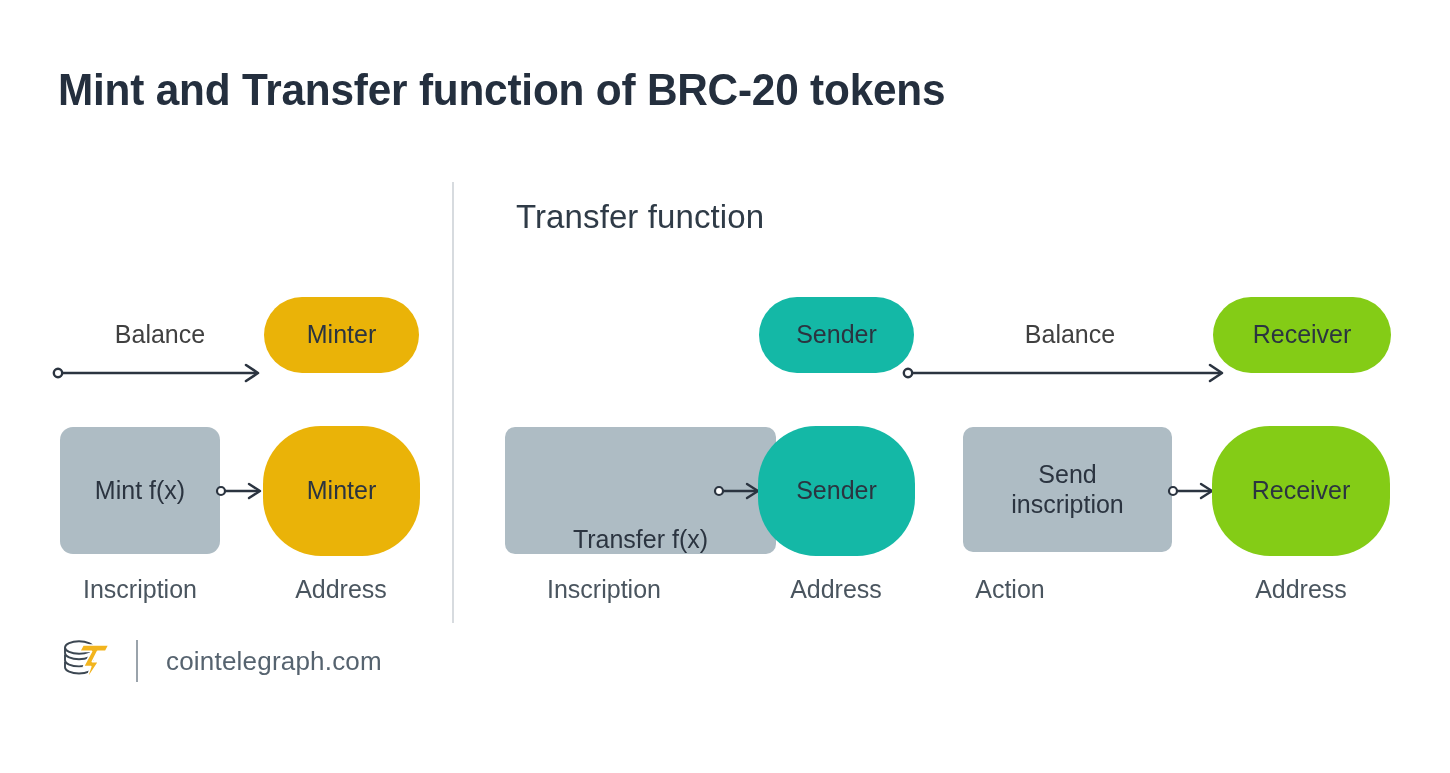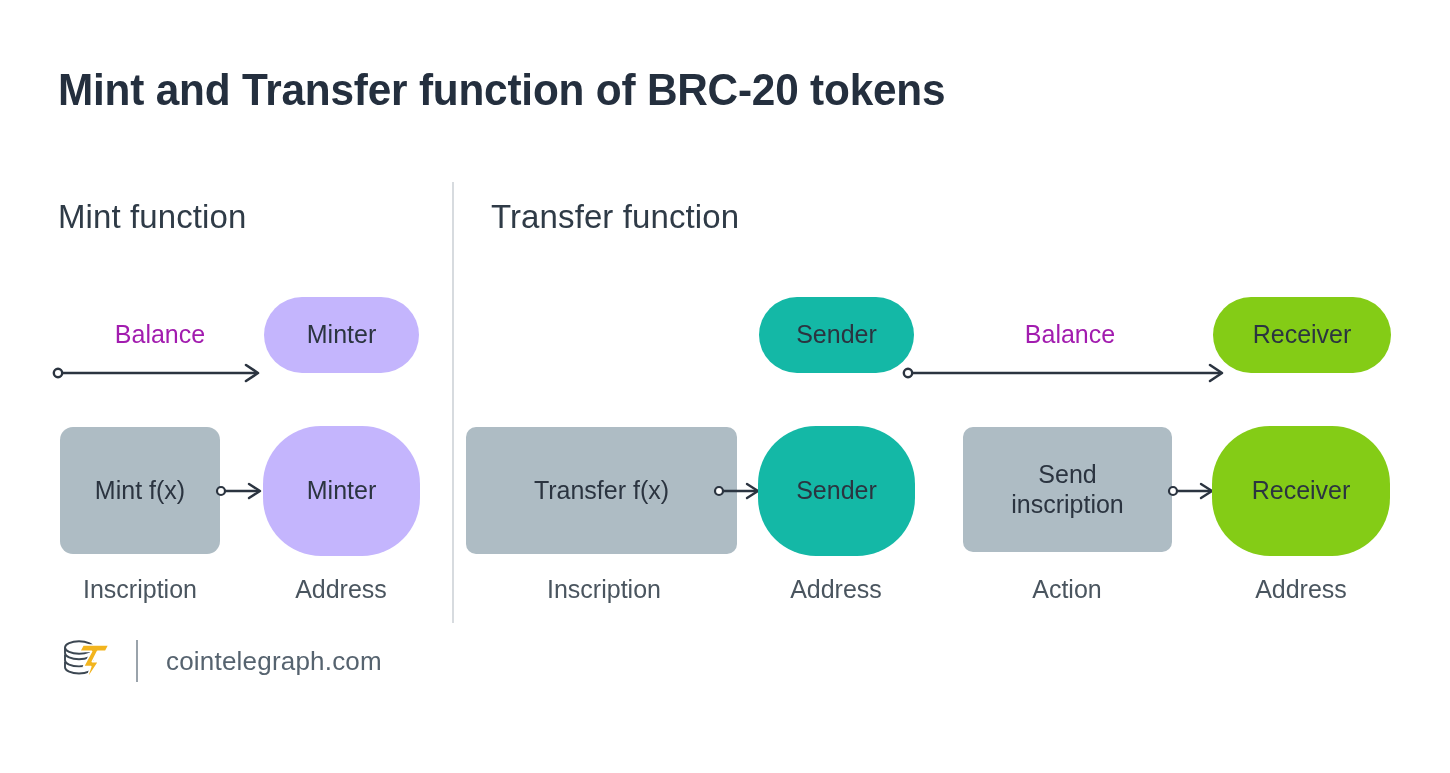--- a/index.html
+++ b/index.html
@@ -42,21 +42,21 @@
   
   .section-heading {
     position: absolute;
     font-size: 33px;
     font-weight: normal;
     color: #2f3b47;
     white-space: nowrap;
     letter-spacing: 0.1px;
   }
   #heading-mint { left: 58px; top: 186px; }
-  #heading-transfer { left: 491px; top: 186px; }
+  #heading-transfer { left: 516px; top: 186px; }
 
   
   .divider {
     position: absolute;
     left: 452px;
     top: 170px;
     width: 2px;
     height: 441px;
     background: #d7dbdf;
   }
@@ -69,62 +69,62 @@
     justify-content: center;
     text-align: center;
     box-sizing: border-box;
     font-size: 25px;
     line-height: 1.18;
     color: #2b3440;
   }
   .node.pill       { border-radius: 40px; }
   .node.blob       { border-radius: 58px; }
   .node.rect       { border-radius: 10px; }
-  .fill-purple { background: #c4b5fd; text-align: right; }
+  .fill-purple { background: #eab308; text-align: right; }
   .fill-orange { background: #14b8a6; }
   .fill-teal   { background: #84cc16; }
   .fill-gray   { background: #aebcc4; }
 
   
   #node-mint-minter-top   { left: 264px; top: 285px; width: 155px; height: 76px; }
   #node-mint-fx           { left: 60px;  top: 415px; width: 160px; height: 127px; border-radius: 13px; }
   #node-mint-minter       { left: 263px; top: 414px; width: 157px; height: 130px; }
 
   
   #node-sender-top        { left: 759px;  top: 285px; width: 155px; height: 76px; }
   #node-receiver-top      { left: 1213px; top: 285px; width: 178px; height: 76px; }
-  #node-transfer-fx       { left: 466px;  top: 415px; width: 271px; height: 127px; }
+  #node-transfer-fx       { left: 505px;  top: 415px; width: 271px; height: 127px; align-items: flex-end; }
   #node-sender            { left: 758px;  top: 414px; width: 157px; height: 130px; }
   #node-send-inscription  { left: 963px;  top: 415px; width: 209px; height: 125px; }
   #node-receiver          { left: 1212px; top: 414px; width: 178px; height: 130px; }
 
   
   .edge-label {
     position: absolute;
     font-size: 25px;
-    color: #a21caf;
+    color: #404040;
     text-align: center;
     white-space: nowrap;
   }
   #label-balance-mint     { left: 60px;  top: 308px; width: 200px; }
   #label-balance-transfer { left: 920px; top: 308px; width: 300px; }
 
   
   .caption {
     position: absolute;
     font-size: 25px;
     color: #4a555f;
     text-align: center;
     white-space: nowrap;
   }
   #caption-mint-inscription   { left: 40px;  top: 563px; width: 200px; }
   #caption-mint-address       { left: 261px; top: 563px; width: 160px; }
   #caption-transfer-inscription { left: 504px;  top: 563px; width: 200px; }
   #caption-transfer-address     { left: 756px;  top: 563px; width: 160px; }
-  #caption-action               { left: 987px;  top: 563px; width: 160px; }
+  #caption-action               { left: 930px;  top: 563px; width: 160px; }
   #caption-receiver-address     { left: 1221px; top: 563px; width: 160px; }
 
   
   .arrow-svg {
     position: absolute;
     overflow: visible;
   }
   #arrow-balance-mint     { left: 50px;  top: 348px; }
   #arrow-mint-fx          { left: 214px; top: 466px; }
   #arrow-balance-transfer { left: 898px; top: 348px; }
@@ -156,21 +156,20 @@
 </style>
 </head>
 <body>
 
 <div class="canvas">
 
   <div class="title">Mint and Transfer function of BRC-20 tokens</div>
 
   <div class="divider"></div>
 
-  <div class="section-heading" id="heading-mint">Mint function</div>
 
   <div class="edge-label" id="label-balance-mint">Balance</div>
 
   <svg class="arrow-svg" id="arrow-balance-mint" width="220" height="26" viewBox="0 0 220 26">
     <circle cx="8" cy="13" r="4.2" fill="#ffffff" stroke="#2b3440" stroke-width="2.4"></circle>
     <line x1="12.5" y1="13" x2="206" y2="13" stroke="#2b3440" stroke-width="2.6"></line>
     <polyline points="196,5 208,13 196,21" fill="none" stroke="#2b3440" stroke-width="2.6" stroke-linecap="round" stroke-linejoin="round"></polyline>
   </svg>
 
   <div class="node pill fill-purple" id="node-mint-minter-top">

